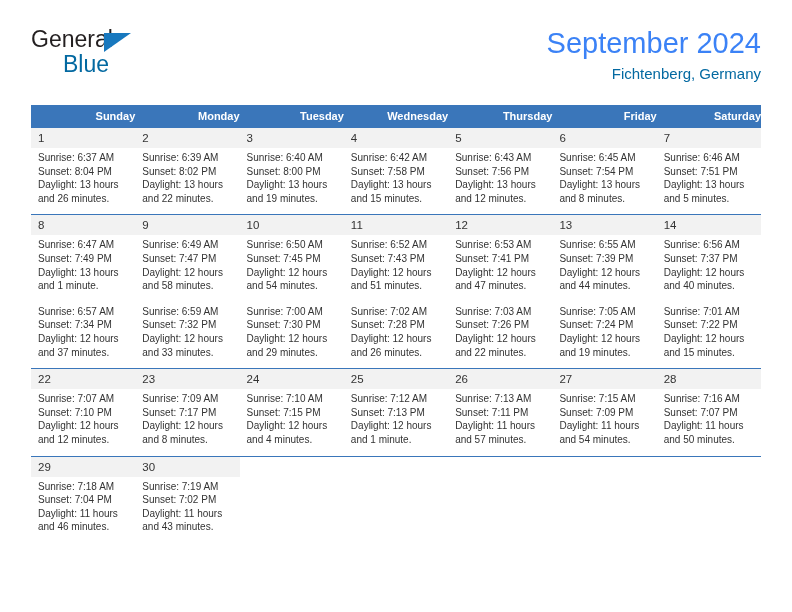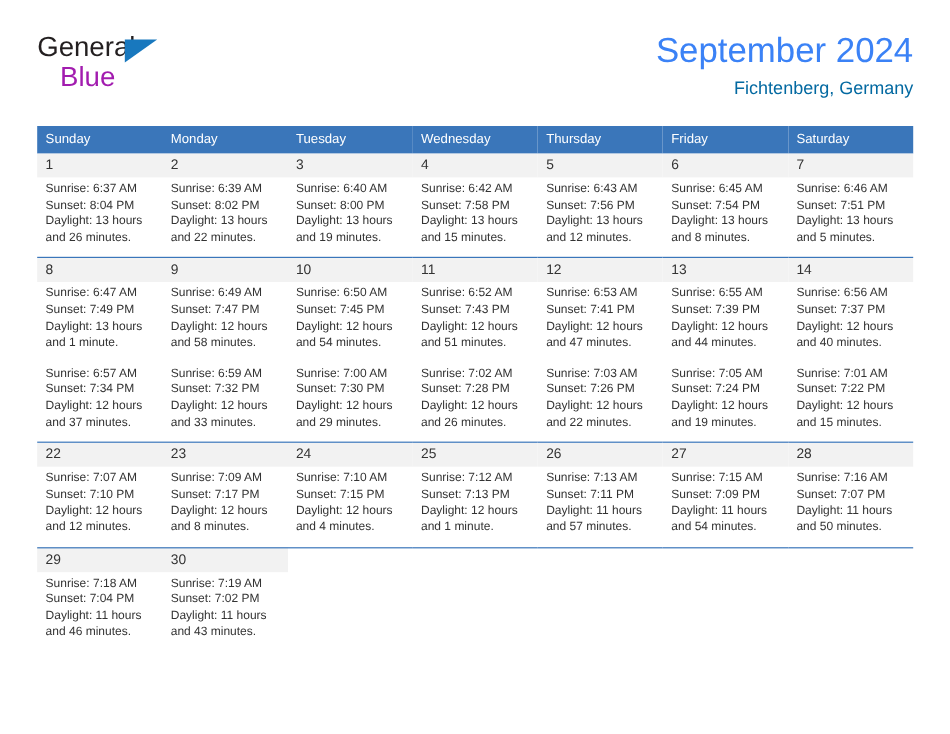--- a/index.html
+++ b/index.html
@@ -49,24 +49,24 @@
     position: absolute;
     left: 73px;
     top: 7px;
     width: 0;
     height: 0;
     border-left: 27px solid #1878be;
     border-bottom: 19px solid transparent;
   }
   .logo-blue {
     position: absolute;
-    left: 19px;
+    left: 32px;
     top: 25px;
     font-size: 23px;
-    color: #a21caf;
+    color: #0369a1;
     line-height: 27px;
     font-family: "Liberation Sans", sans-serif;
   }
   .title-block {
     position: absolute;
     right: 0;
     top: 0;
     text-align: right;
   }
   .cal-title {
@@ -93,22 +93,22 @@
     width: 730px;
     border-collapse: collapse;
     table-layout: fixed;
   }
   .calendar col { width: 104.28px; }
 
   .calendar thead th {
     background: #3a76ba;
     color: #ffffff;
     font-size: 11px;
-    font-weight: normal;
-    text-align: left;
+    font-weight: bold;
+    text-align: right;
     padding: 5px 0 5px 7px;
     line-height: 13px;
     border: none;
   }
 
   .daynum-row td {
     background: #f2f2f2;
     font-size: 11.5px;
     color: #333333;
     padding: 4px 0 3px 7px;

